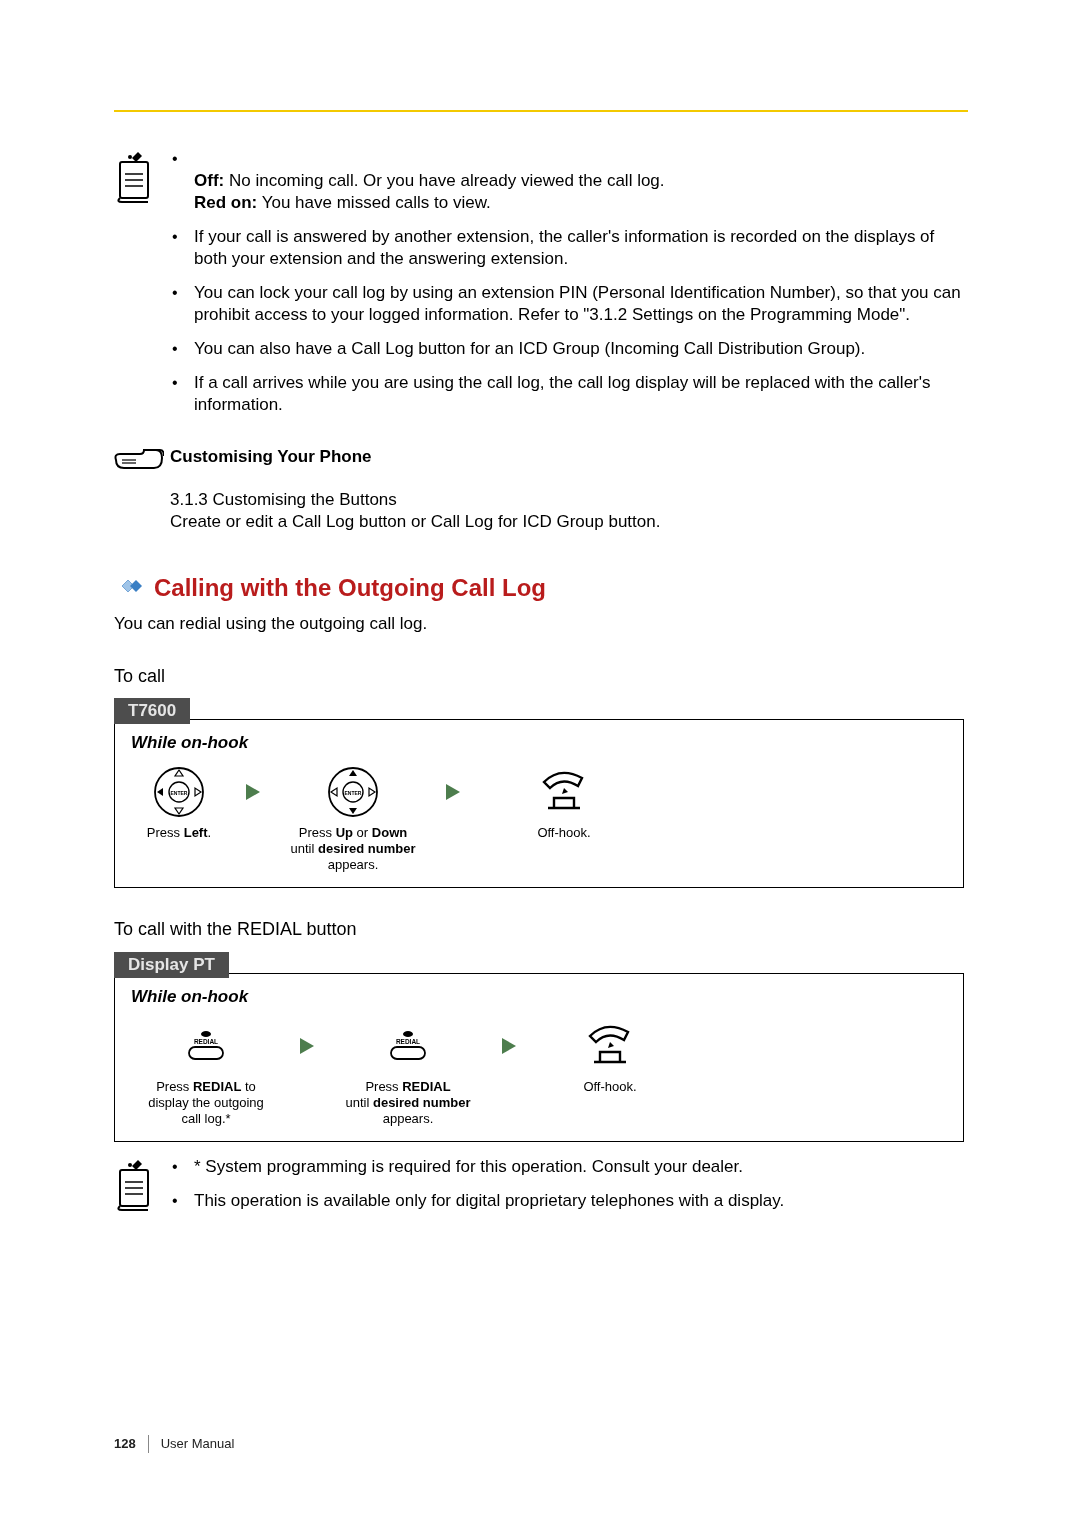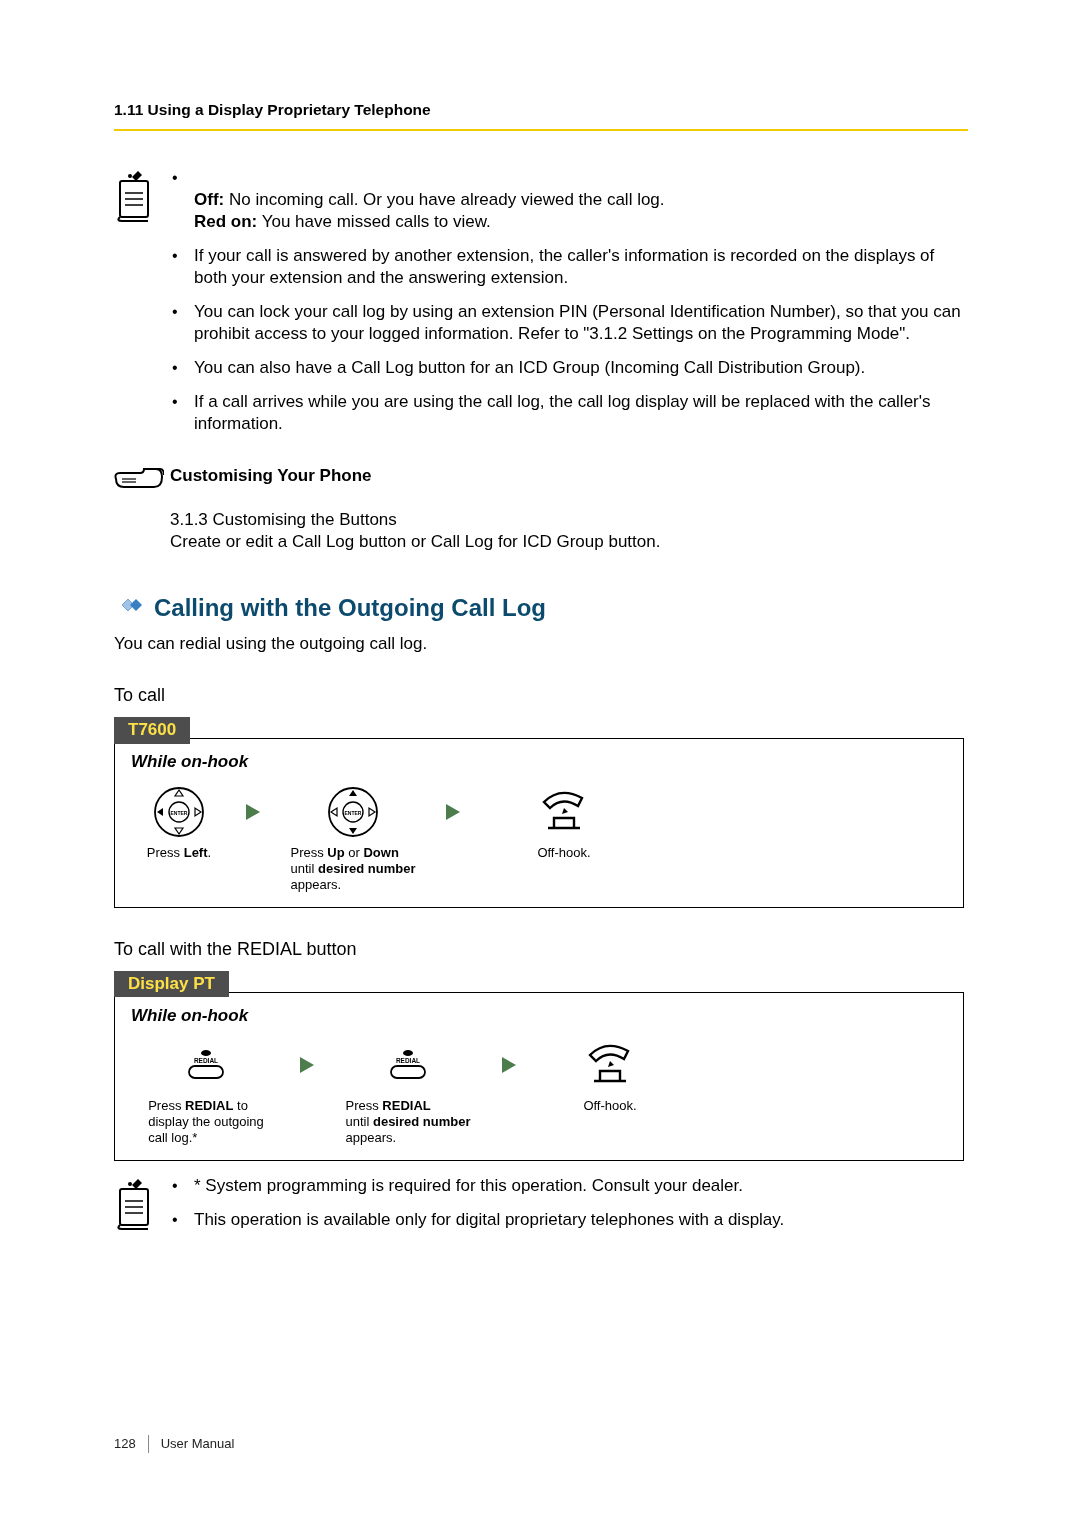--- a/index.html
+++ b/index.html
@@ -17,48 +17,47 @@
   .bdot{width:22px;flex:0 0 22px;text-align:left;font-size:16px;line-height:22px;padding-left:2px;}
   .btxt{flex:1;font-size:17px;line-height:22px;}
   .bold{font-weight:bold;}
   .cust-block{margin-top:18px;display:flex;}
   .cust-icon{width:56px;flex:0 0 56px;padding-top:0px;}
   .cust-body{flex:1;}
   .cust-title{font-weight:bold;font-size:17px;}
   .cust-ref{margin-top:22px;font-size:17px;line-height:22px;}
   .h2-row{margin-top:40px;display:flex;align-items:center;}
   .diamonds{width:34px;flex:0 0 34px;}
-  .h2-title{color:#0c4a6e;font-weight:bold;font-size:24px;margin-left:6px;}
+  .h2-title{color:#b91c1c;font-weight:bold;font-size:24px;margin-left:6px;}
   .intro{margin-top:10px;font-size:17px;}
   .h3{margin-top:30px;font-weight:normal;font-size:18px;}
   .proc-box{margin-top:10px;border:1.5px solid #000;width:848px;position:relative;}
-  .proc-tag{position:absolute;left:-1px;top:-22px;background:#4d4d4d;color:#fde047;font-weight:bold;font-size:17px;padding:2px 14px 3px 14px;}
+  .proc-tag{position:absolute;left:-1px;top:-22px;background:#4d4d4d;color:#e5e5e5;font-weight:bold;font-size:17px;padding:2px 14px 3px 14px;}
   .proc-inner{padding:12px 16px 14px 16px;}
   .state{font-weight:bold;font-style:italic;font-size:17px;margin-bottom:12px;}
   .steps{display:flex;align-items:flex-start;}
   .step{display:flex;flex-direction:column;align-items:center;margin-right:8px;}
   .step .icon{height:54px;display:flex;align-items:center;justify-content:center;}
-  .step .label{font-size:13px;line-height:16px;text-align:left;max-width:150px;margin-top:6px;}
+  .step .label{font-size:13px;line-height:16px;text-align:center;max-width:150px;margin-top:6px;}
   .arrow-cell{width:36px;display:flex;align-items:center;justify-content:center;height:54px;margin-right:8px;}
   .arrow-cell svg{display:block;}
   .footer{position:absolute;left:114px;bottom:75px;font-size:13px;color:#222;display:flex;align-items:center;}
-  .footer .pg{padding-right:12px;}
+  .footer .pg{padding-right:12px;font-weight:bold;}
   .footer .sep{width:1px;height:18px;background:#888;margin-right:12px;}
   
   .navpad{width:52px;height:52px;}
   .redial-btn{width:46px;height:32px;}
   .offhook{width:60px;height:48px;}
 </style>
 </head>
 <body>
 
 <div class="page">
   <div class="content">
 
-    <div class="sec-header">1.11 Using a Display Proprietary Telephone</div>
     <div class="yellow-rule"></div>
 
     <div class="notes-block">
       <div class="note-icon">
         <svg width="44" height="52" viewBox="0 0 44 52">
           <rect x="6" y="10" width="28" height="36" rx="2" fill="none" stroke="#000" stroke-width="2"></rect>
           <path d="M6 46 Q2 50 8 50 H34" fill="none" stroke="#000" stroke-width="2"></path>
           <line x1="11" y1="22" x2="29" y2="22" stroke="#000" stroke-width="1.5"></line>
           <line x1="11" y1="28" x2="29" y2="28" stroke="#000" stroke-width="1.5"></line>
           <line x1="11" y1="34" x2="29" y2="34" stroke="#000" stroke-width="1.5"></line>

